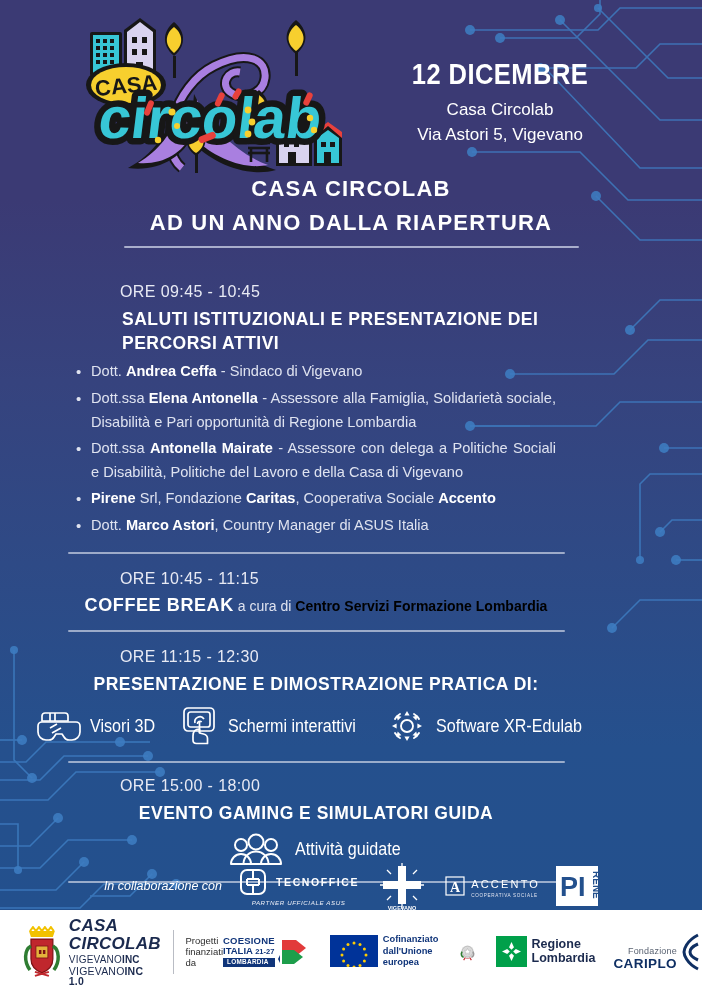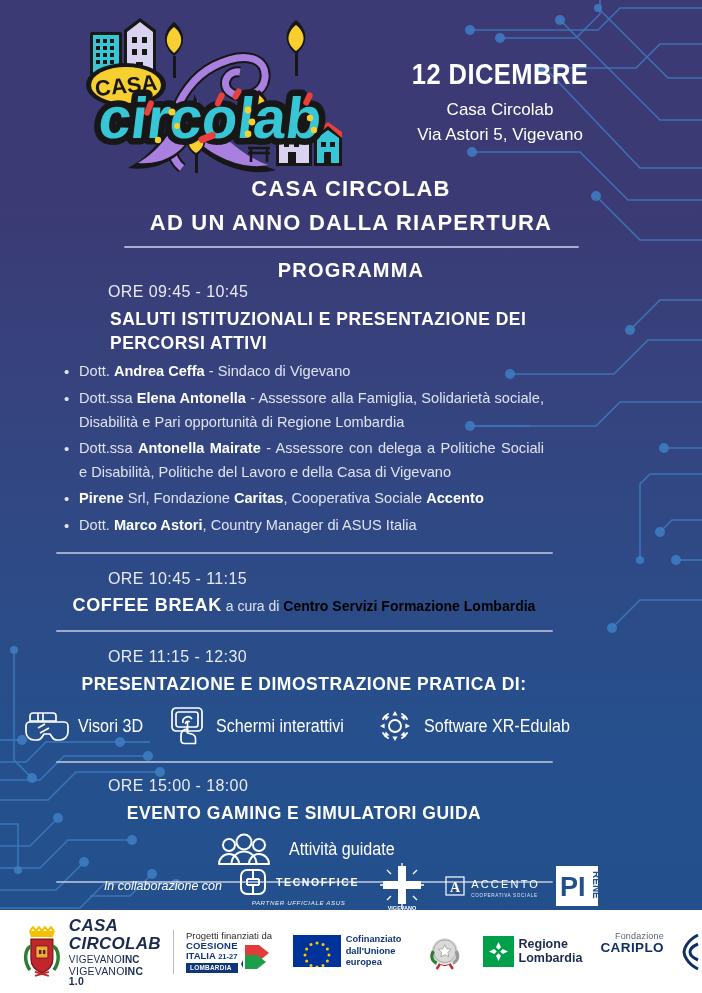--- a/index.html
+++ b/index.html
@@ -46,21 +46,21 @@
   
   #titles { position: absolute; left: 0; top: 176px; width: 702px; text-align: center; color:#fff; }
   .t1 { font-size: 22px; font-weight: 700; letter-spacing: 1.2px; }
   .t2 { font-size: 22px; font-weight: 700; letter-spacing: 1.2px; margin-top: 8px; }
   .rule {
     height: 2px; background: #cfd4e8; opacity: .75;
     margin: 10px auto 0; width: 455px; border-radius: 2px;
   }
   .t3 { font-size: 20px; font-weight: 700; letter-spacing: 1.2px; margin-top: 11px; }
   
-  #program { position: absolute; left: 0; top: 283px; width: 608px; color: #fff; }
+  #program { position: absolute; left: 12px; top: 283px; width: 608px; color: #fff; }
   .blk { padding: 0 48px 0 48px; }
   .slot-time {
     font-size: 16px; font-weight: 400; color: #e8eaf4;
     letter-spacing: .4px; margin-left: 60px;
   }
   .slot-head {
     font-size: 17.5px; font-weight: 700; letter-spacing: .5px;
     margin-left: 62px; margin-top: 7px; line-height: 1.35;
   }
   .slot-head.center { text-align: center; margin-left: 0; }
@@ -86,21 +86,21 @@
   .features {
     display: flex; align-items: center; justify-content: center;
     gap: 20px; margin-top: 9px;
   }
   .feat { display: flex; align-items: center; gap: 9px; }
   .feat .lbl {
     font-size: 17.5px; font-weight: 400; color: #fff;
     font-family: "Liberation Sans Narrow", "Liberation Sans", sans-serif;
     transform: scaleX(.92); transform-origin: left center; white-space: nowrap;
   }
-  .guided { display: flex; align-items: center; gap: 17px; justify-content: flex-start; margin: 7px 0 0 168px; }
+  .guided { display: flex; align-items: center; gap: 11px; justify-content: flex-start; margin: 7px 0 0 168px; }
   .guided .lbl {
     font-size: 17.5px; color: #fff;
     font-family: "Liberation Sans Narrow", "Liberation Sans", sans-serif;
     transform: scaleX(.92); transform-origin: left center;
   }
   
   #collab {
     position: absolute; left: 0; top: 858px; width: 702px; height: 56px;
     display: flex; align-items: center; justify-content: center; gap: 16px;
   }
@@ -138,21 +138,21 @@
     background: #10357a; color: #fff; font-size: 6.4px; font-weight: 700;
     padding: 1.5px 4px; margin-top: 2px; letter-spacing: .3px; display:inline-block;
   }
   .eu-flag {
     width: 48px; height: 32px; background: #003399; position: relative; flex: 0 0 auto;
   }
   .eu-txt { font-size: 9.3px; font-weight: 700; color: #10357a; line-height: 1.25; margin-left: 5px;}
   .reg-lomb { display: flex; align-items: center; gap: 5px; }
   .reg-green { width: 31px; height: 31px; background: #00a04a; position: relative; }
   .reg-txt { font-size: 12.5px; font-weight: 700; color: #1b2a4e; line-height: 1.05; }
-  .cariplo { display: flex; align-items: flex-start; gap: 16px; }
+  .cariplo { display: flex; align-items: flex-end; gap: 3px; }
   .cariplo .t1f { font-size: 9px; color: #5a6372; letter-spacing: .2px;}
   .cariplo .t2f { font-size: 13.5px; font-weight: 700; color: #0f2f63; letter-spacing: .4px; }
 </style>
 </head>
 <body>
 
 <div id="poster">
 
   <div id="bg"></div>
 
@@ -351,21 +351,20 @@
         <div>Casa Circolab</div>
         <div>Via Astori 5, Vigevano</div>
       </div>
     </div>
   </div>
 
   <div id="titles">
     <div class="t1">CASA CIRCOLAB</div>
     <div class="t2">AD UN ANNO DALLA RIAPERTURA</div>
     <div class="rule"></div>
-    <div class="t3">PROGRAMMA</div>
   </div>
 
   <div id="program">
 
     <div class="blk">
       <div class="slot-time">ORE 09:45 - 10:45</div>
       <div class="slot-head">SALUTI ISTITUZIONALI E PRESENTAZIONE DEI PERCORSI ATTIVI</div>
       <ul class="people">
         <li>
           <span>Dott. </span><b>Andrea Ceffa</b><span> - Sindaco di Vigevano</span>
@@ -533,21 +532,21 @@
       <div class="cc-text">
         <span class="l1">CASA</span>
         <span class="l2">CIRCOLAB</span>
         <span class="l3"><span>VIGEVANO</span><b>INC</b></span>
         <span class="l4"><span>VIGEVANO</span><b>INC 1.0</b></span>
       </div>
     </div>
 
     <div class="divider"></div>
 
-    <div style="display:flex;flex-direction:column;gap:0;">
+    <div style="display:flex;flex-direction:row;gap:0;">
       <span class="fin-label">Progetti finanziati da</span>
       <div class="coesione">
         <div class="coe-txt">
           <span class="a">COESIONE</span>
           <span class="b"><span>ITALIA</span> <span class="y">21-27</span></span>
           <span class="coe-lomb">LOMBARDIA</span>
         </div>
         <svg width="34" height="30" viewBox="0 0 34 30">
           <path d="M4 3 h14 l10 8 -10 8 h-14 z" fill="#e23b3b"></path>
           <path d="M4 13 h12 l9 7 -9 7 h-12 z" fill="#1d9e4b"></path>

